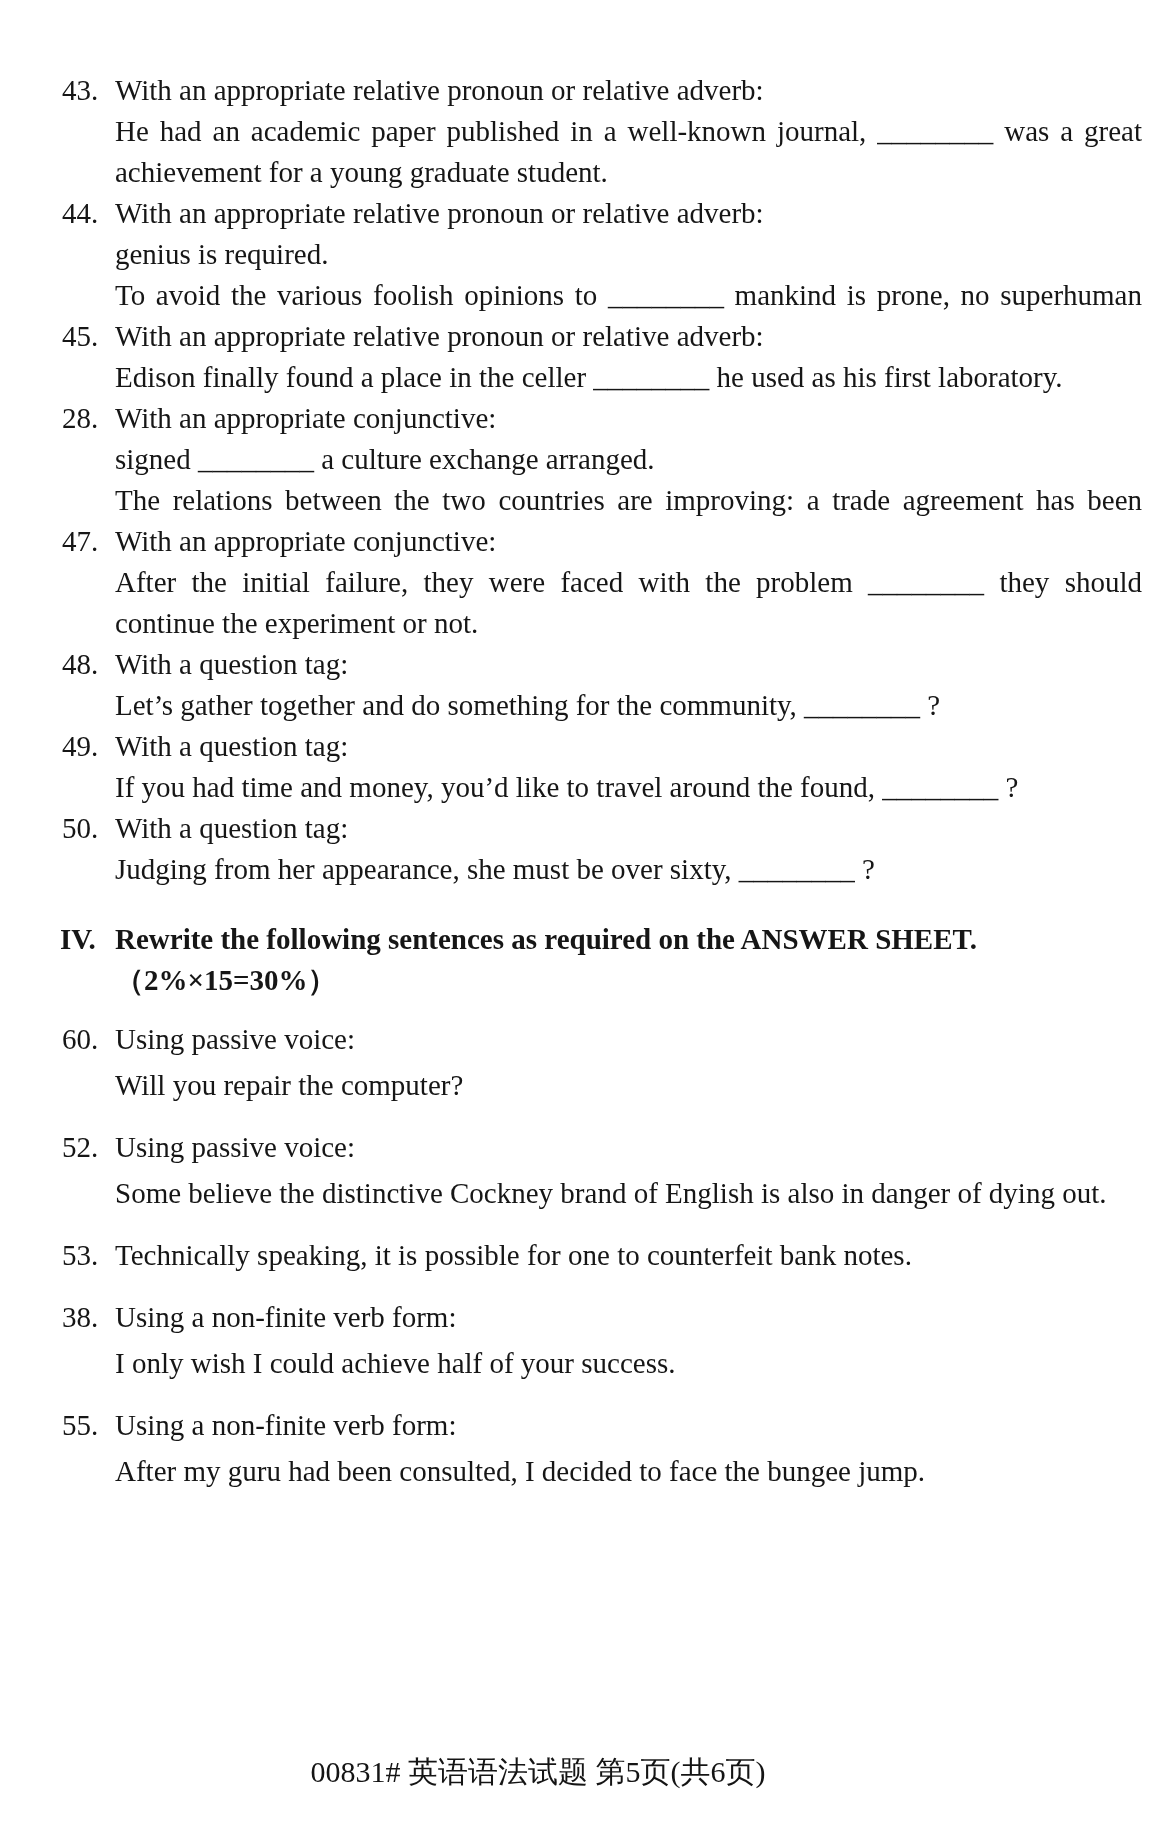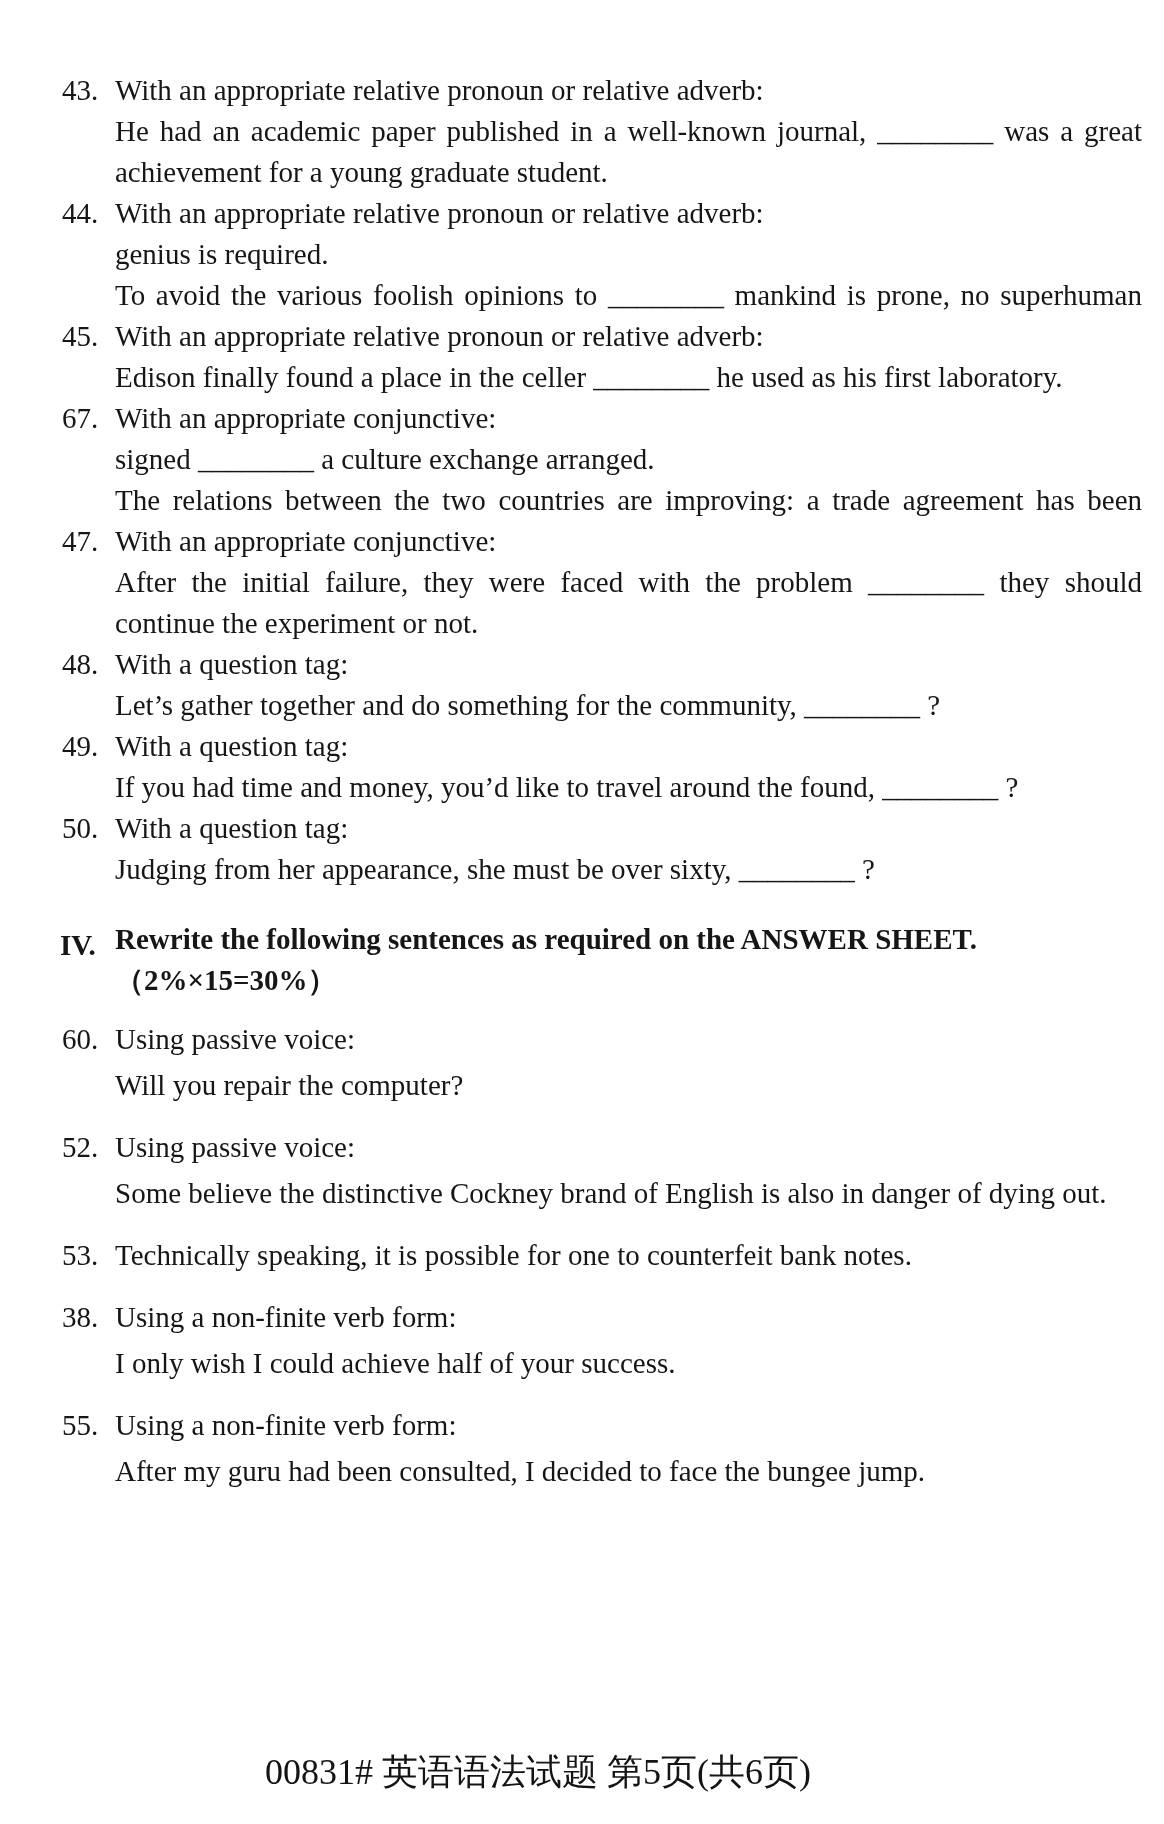--- a/index.html
+++ b/index.html
@@ -47,41 +47,41 @@
   .sec-head {
     position: relative;
     padding-left: 53px;
     margin-top: 28px;
     font-weight: bold;
     line-height: 42px;
   }
   .sec-head .qnum {
     position: absolute;
     left: -2px;
-    top: 6px;
+    top: 0;
     line-height: 42px;
   }
   .sec-points {
     padding-left: 53px;
     font-weight: bold;
     line-height: 40px;
   }
   
   .q4 { margin-top: 16px; }
   .q4 .qnum { line-height: 46px; }
   .q4 .qline { line-height: 46px; }
   .footer {
     position: absolute;
     top: 1752px;
     left: 0;
     width: 1164px;
     box-sizing: border-box;
     padding-right: 88px;
     text-align: center;
-    font-size: 36px;
+    font-size: 30px;
     line-height: 40px;
     color: #141414;
   }
 </style>
 </head>
 <body>
 
 <div class="page">
   <div class="content">
 
@@ -99,21 +99,21 @@
       <div class="qline justify">To avoid the various foolish opinions to ________ mankind is prone, no superhuman</div>
     </div>
 
     <div class="q">
       <span class="qnum">45.</span>
       <div class="qline">With an appropriate relative pronoun or relative adverb:</div>
       <div class="qline">Edison finally found a place in the celler ________ he used as his first laboratory.</div>
     </div>
 
     <div class="q">
-      <span class="qnum">67.</span>
+      <span class="qnum">28.</span>
       <div class="qline">With an appropriate conjunctive:</div>
       <div class="qline">signed ________ a culture exchange arranged.</div>
       <div class="qline justify">The relations between the two countries are improving: a trade agreement has been</div>
     </div>
 
     <div class="q">
       <span class="qnum">47.</span>
       <div class="qline">With an appropriate conjunctive:</div>
       <div class="qline justify">After the initial failure, they were faced with the problem ________ they should</div>
       <div class="qline">continue the experiment or not.</div>

